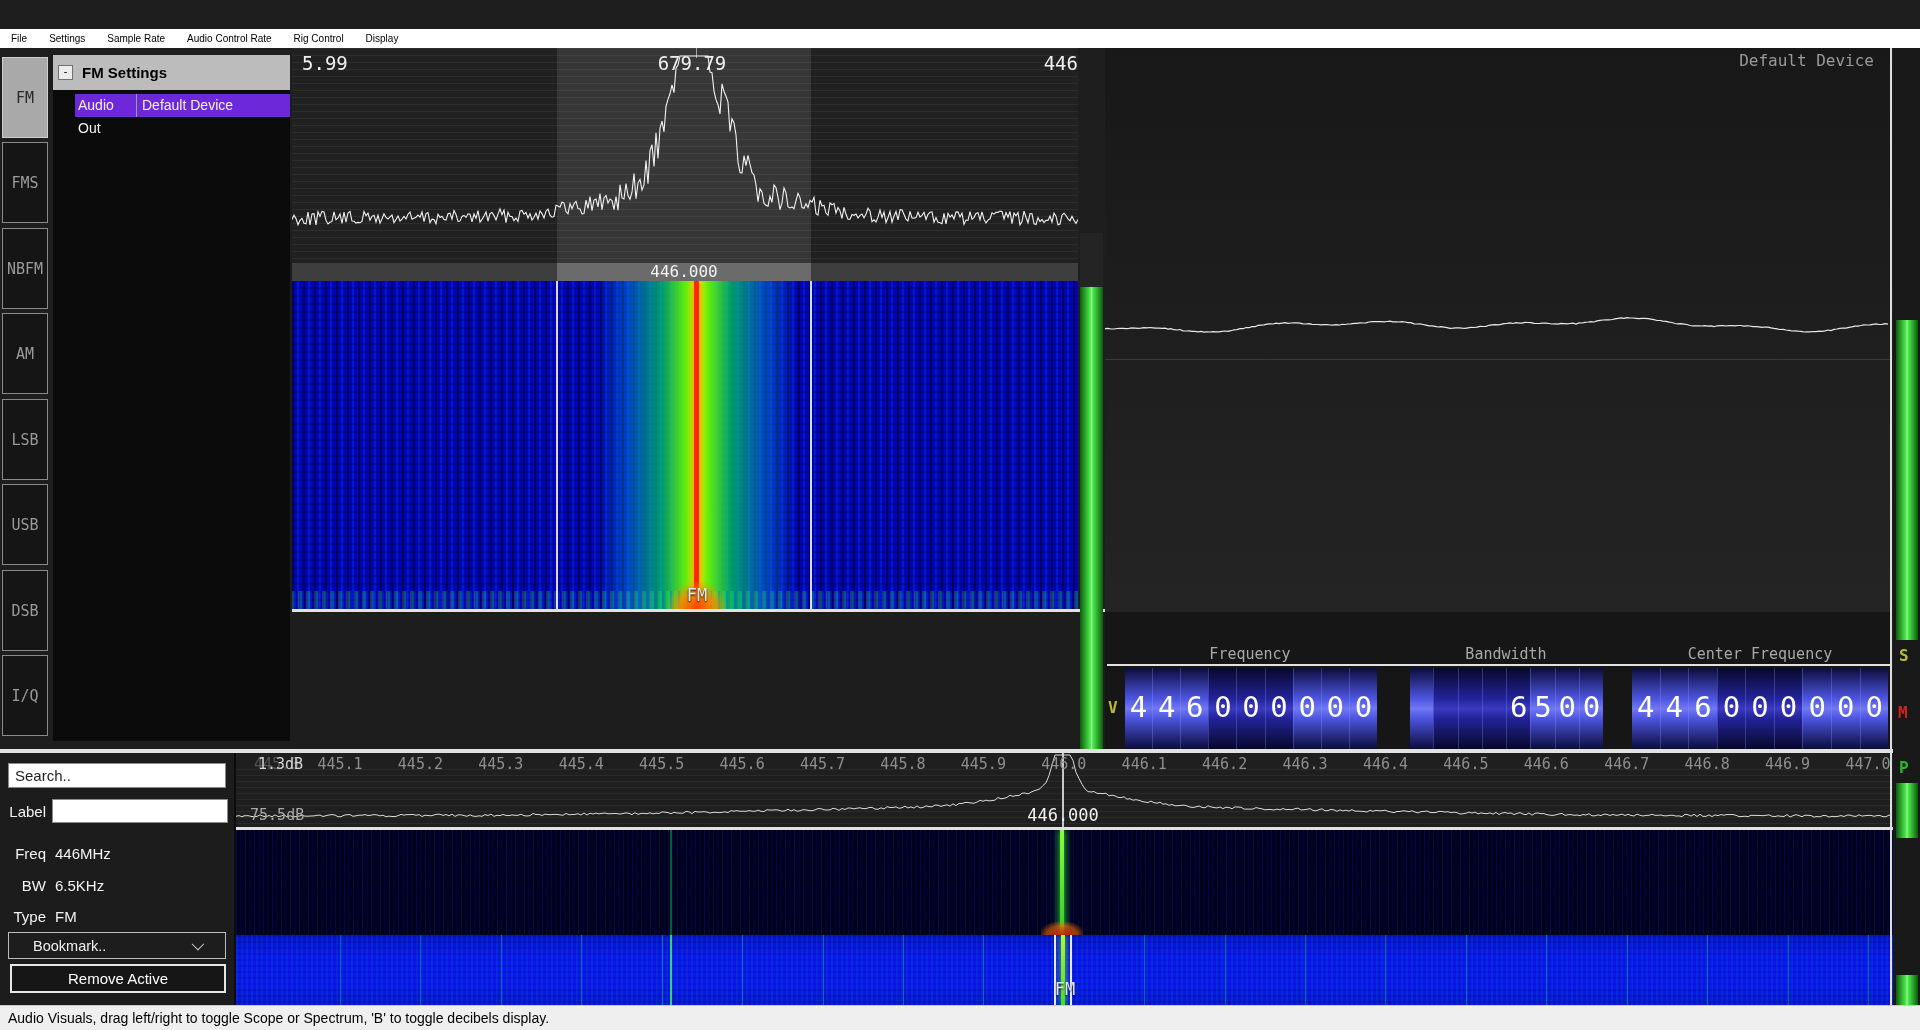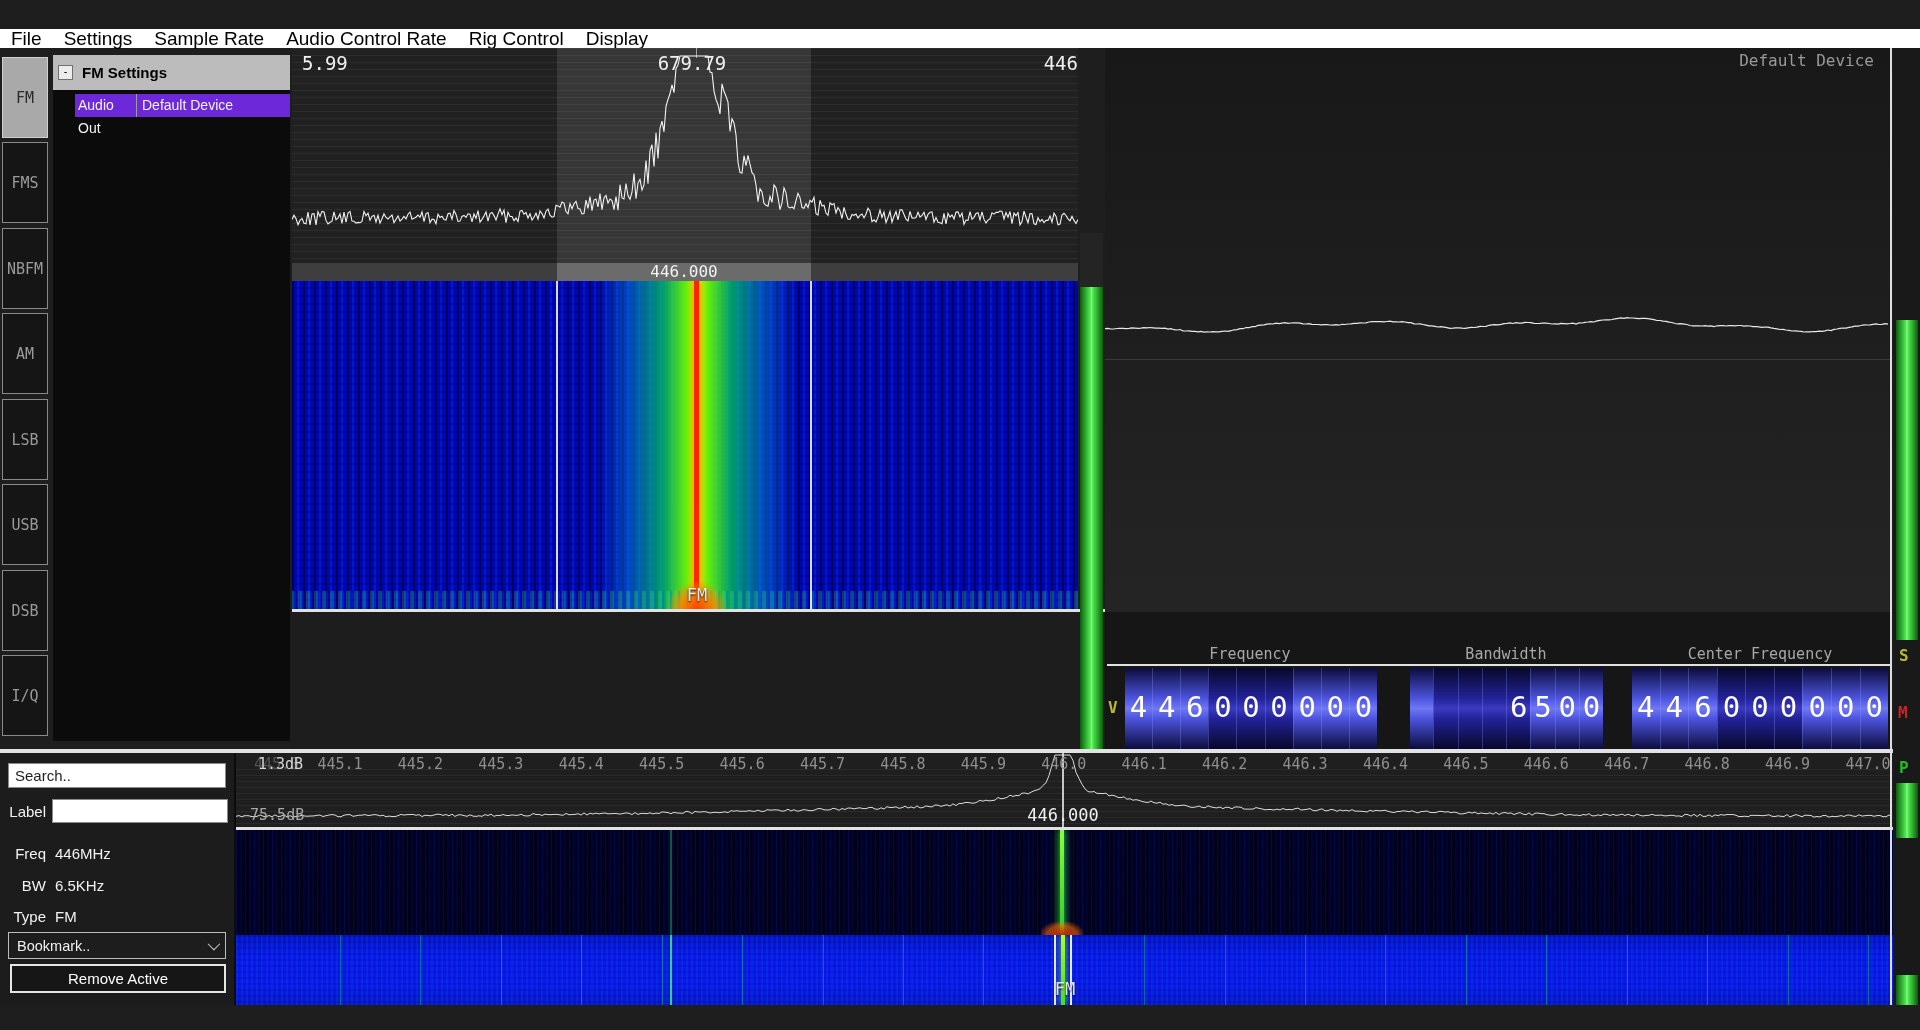--- a/index.html
+++ b/index.html
@@ -15,21 +15,21 @@
      border:1px solid #1a1a40;box-shadow:inset 2px 2px 0 rgba(255,255,255,.35);}
   .title-text{left:31px;top:6px;font-size:13.5px;color:#000;}
   .winbtns{right:0;top:0;height:29px;display:flex;}
   .winbtn{width:60px;height:29px;display:flex;align-items:center;justify-content:center;color:#111;}
   .glyph-min{width:11px;height:1px;background:#111;}
   .glyph-max{width:9px;height:9px;border:1px solid #111;}
   .glyph-close{font-size:13px;line-height:29px;}
 
   
   .menubar{left:0;top:29px;width:1920px;height:19px;background:#ffffff;display:flex;align-items:center;}
-  .menu-item{padding:0 11px;font-size:19px;color:#000;height:19px;line-height:19px;}
+  .menu-item{padding:0 11px;font-size:10px;color:#000;height:19px;line-height:19px;}
 
   
   .statusbar{left:0;top:1005px;width:1920px;height:25px;background:#efefef;border-top:1px solid #c9c9c9;
      color:#000;font-size:14px;line-height:24px;padding-left:8px;box-sizing:border-box;}
 
   
   .mode-btn{left:2px;width:46px;height:81px;background:#151515;border:1px solid #8a8a8a;
      color:#9a9a9a;font-family:"DejaVu Sans Mono",monospace;font-size:15px;
      display:flex;align-items:center;justify-content:center;box-sizing:border-box;}
   .mode-btn.active{background:#a9a9a9;color:#2a2a2a;border-color:#cfcfcf;}
@@ -135,21 +135,21 @@
   
   .bookmarks{left:0;top:753px;width:234px;height:252px;background:#1c1c1c;border-right:2px solid #0c0c0c;}
   .search-input{left:8px;top:10px;width:218px;height:25px;background:#fff;border:1px solid #8a8a8a;
      font-size:15px;color:#222;padding:0 6px;box-sizing:border-box;font-family:"Liberation Sans",sans-serif;}
   .search-input::placeholder{color:#1e1e1e;opacity:1;}
   .fld-caption{left:0;width:46px;text-align:right;color:#f2f2f2;font-size:15px;}
   .fld-value{left:55px;color:#f2f2f2;font-size:15px;}
   .label-input{left:52px;top:46px;width:176px;height:24px;background:#fff;border:1px solid #8a8a8a;
      font-size:14px;color:#111;padding:0 5px;box-sizing:border-box;}
   .bm-dropdown{left:8px;top:179px;width:218px;height:27px;background:#1d1d1d;border:1px solid #bdbdbd;
-     box-sizing:border-box;display:flex;align-items:center;justify-content:space-between;padding:0 8px;}
+     box-sizing:border-box;display:flex;align-items:center;justify-content:space-between;padding:0 24px;}
   .bm-dropdown-text{color:#f0f0f0;font-size:14.5px;}
   .chevron{width:8px;height:8px;border-right:1.6px solid #cfcfcf;border-bottom:1.6px solid #cfcfcf;
      transform:rotate(45deg) translateY(-2px);}
   .bm-button{left:10px;top:211px;width:216px;height:29px;background:#161616;border:2px solid #e6e6e6;
      box-sizing:border-box;color:#fff;font-size:15px;text-align:center;line-height:25px;}
 </style>
 </head>
 <body>
 
 <div id="app">
@@ -359,14 +359,15 @@
 
   <div class="abs rightstrip"></div>
   <div class="abs" style="left:1890px;top:48px;width:2px;height:957px;background:#dedede"></div>
   <div class="abs rs-green" style="top:320px;height:320px"></div>
   <span class="abs meter-letter" style="left:1899px;top:646px;color:#b8b832">S</span>
   <span class="abs meter-letter" style="left:1898px;top:703px;color:#cc2222">M</span>
   <span class="abs meter-letter" style="left:1899px;top:758px;color:#22bb22">P</span>
   <div class="abs rs-green" style="top:783px;height:55px"></div>
   <div class="abs rs-green" style="top:975px;height:30px"></div>
 
+  <div class="abs statusbar">Audio Visuals, drag left/right to toggle Scope or Spectrum, 'B' to toggle decibels display.</div>
 
 </div>
 
 </body></html>

